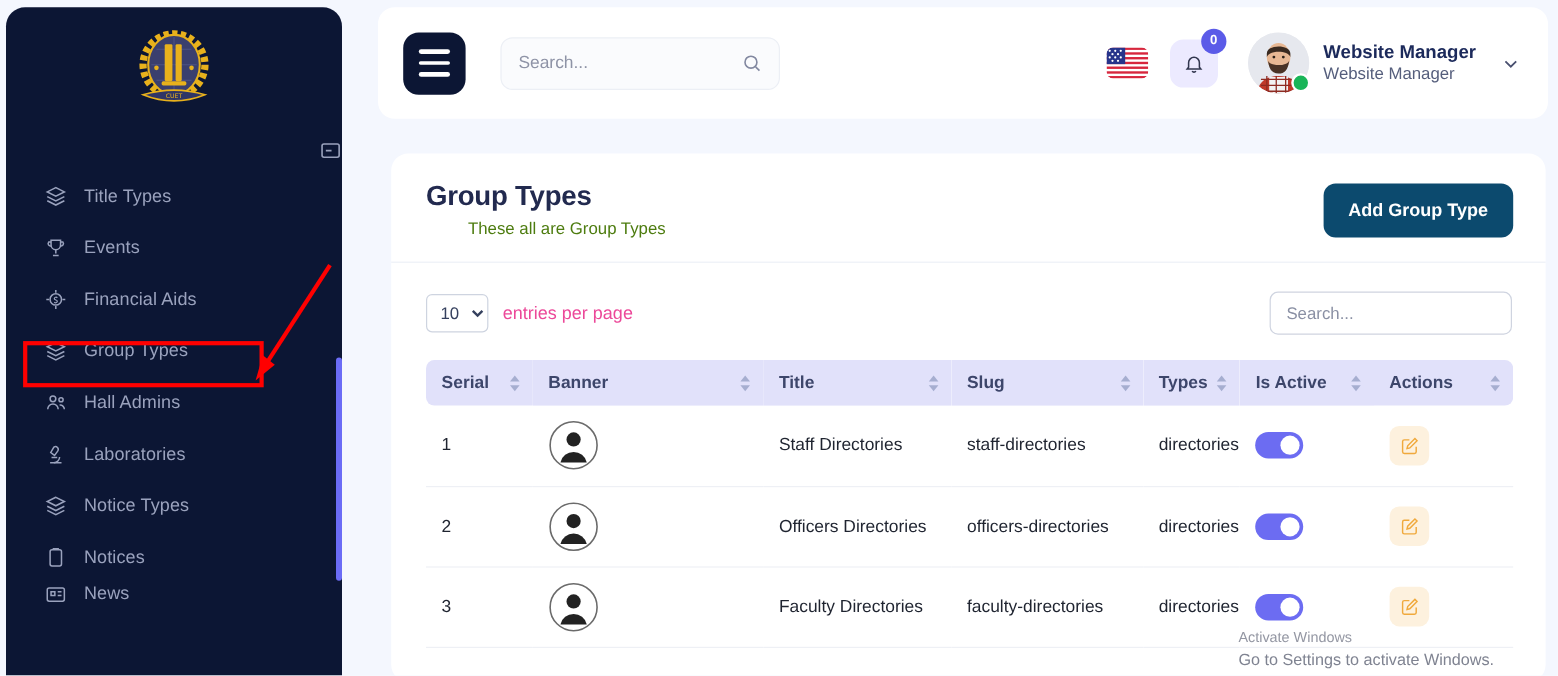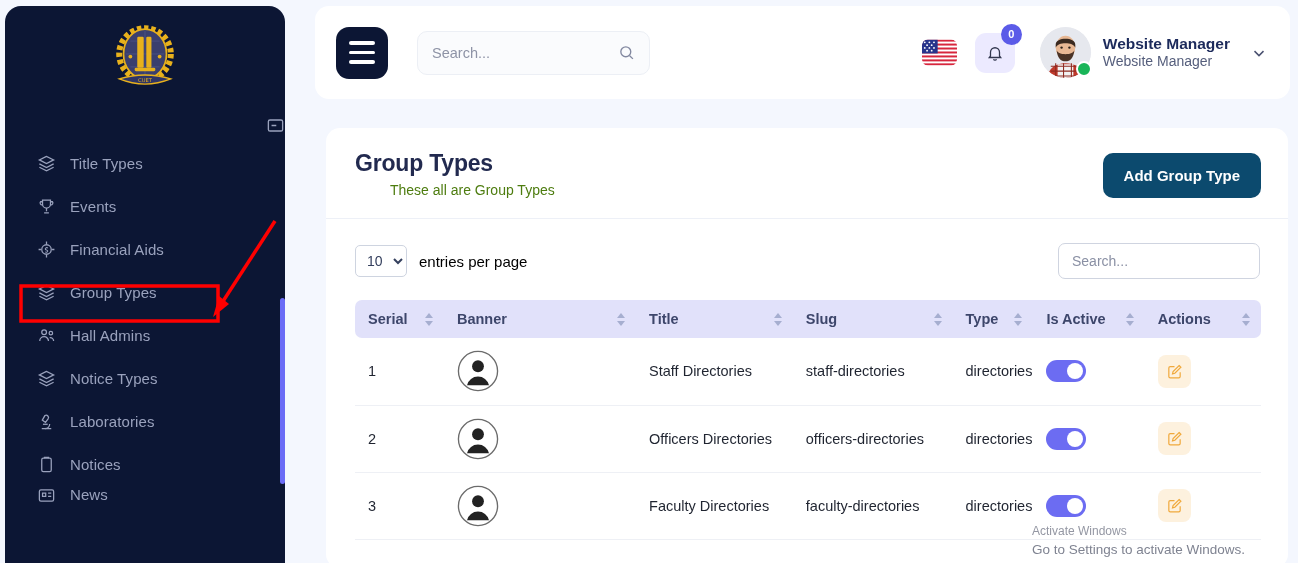--- a/index.html
+++ b/index.html
@@ -114,21 +114,21 @@
     display: flex; align-items: center;
     padding: 24px 28px 0 29px;
   }
   .per-page-sel {
     width: 52px; height: 32px;
     border: 1px solid #ced4e0; border-radius: 5px;
     background: #fff; color: #35405e; font-size: 14px;
     padding-left: 7px;
     font-family: "Liberation Sans", sans-serif;
   }
-  .per-page-lbl { margin-left: 12px; font-size: 15px; color: #000000; }
+  .per-page-lbl { margin-left: 12px; font-size: 15px; color: #ec4899; }
   .tbl-search {
     margin-left: auto; width: 202px; height: 36px;
     border: 1px solid #cfd4e0; border-radius: 7px;
     background: #fff; padding: 0 13px;
     font-size: 14px; color: #35405e;
     font-family: "Liberation Sans", sans-serif;
   }
   .tbl-search::placeholder { color: #8a90a4; }
 
   .tbl-wrap { padding: 21px 27px 0 29px; }
@@ -259,35 +259,35 @@
           <circle cx="9" cy="8" r="3"></circle>
             <path d="M3.5 19a5.5 5.5 0 0 1 11 0"></path>
             <circle cx="17.5" cy="9" r="2.2"></circle>
             <path d="M16 14.6a4.4 4.4 0 0 1 5 4.4"></path>
         </svg>
         <span class="nav-label">Hall Admins</span>
       </div>
 
       <div class="nav-item">
         <svg class="nav-icon" viewBox="0 0 24 24" fill="none" stroke="currentColor" stroke-width="1.6">
-          <path d="M12 3 3 7.5 12 12l9-4.5L12 3z"></path>
-            <path d="M3 12.5 12 17l9-4.5"></path>
-            <path d="M3 16.8 12 21.3l9-4.5"></path>
-        </svg>
-        <span class="nav-label">Notice Types</span>
-      </div>
-
-      <div class="nav-item">
-        <svg class="nav-icon" viewBox="0 0 24 24" fill="none" stroke="currentColor" stroke-width="1.6">
           <path d="M10 4.5a3 3 0 0 1 4 4.3l-3.3 4.4-4-3z"></path>
             <path d="M7.5 15.5h6"></path>
             <path d="M6 21h12"></path>
             <path d="M10 21a6 6 0 0 0 6-6"></path>
         </svg>
         <span class="nav-label">Laboratories</span>
+      </div>
+
+      <div class="nav-item">
+        <svg class="nav-icon" viewBox="0 0 24 24" fill="none" stroke="currentColor" stroke-width="1.6">
+          <path d="M12 3 3 7.5 12 12l9-4.5L12 3z"></path>
+            <path d="M3 12.5 12 17l9-4.5"></path>
+            <path d="M3 16.8 12 21.3l9-4.5"></path>
+        </svg>
+        <span class="nav-label">Notice Types</span>
       </div>
 
       <div class="nav-item">
         <svg class="nav-icon" viewBox="0 0 24 24" fill="none" stroke="currentColor" stroke-width="1.6">
           <rect x="6" y="4" width="12" height="17" rx="2"></rect>
             <path d="M9.5 4V3h5v1"></path>
         </svg>
         <span class="nav-label">Notices</span>
       </div>
 
@@ -461,21 +461,21 @@
                 <div class="th-in">
               <span>Slug</span>
               <span class="sorter">
                     <i class="up"></i>
                     <i class="dn"></i>
                   </span>
             </div>
               </th>
             <th>
                 <div class="th-in">
-              <span>Type</span>
+              <span>Types</span>
               <span class="sorter">
                     <i class="up"></i>
                     <i class="dn"></i>
                   </span>
             </div>
               </th>
             <th>
                 <div class="th-in">
               <span>Is Active</span>
               <span class="sorter">

